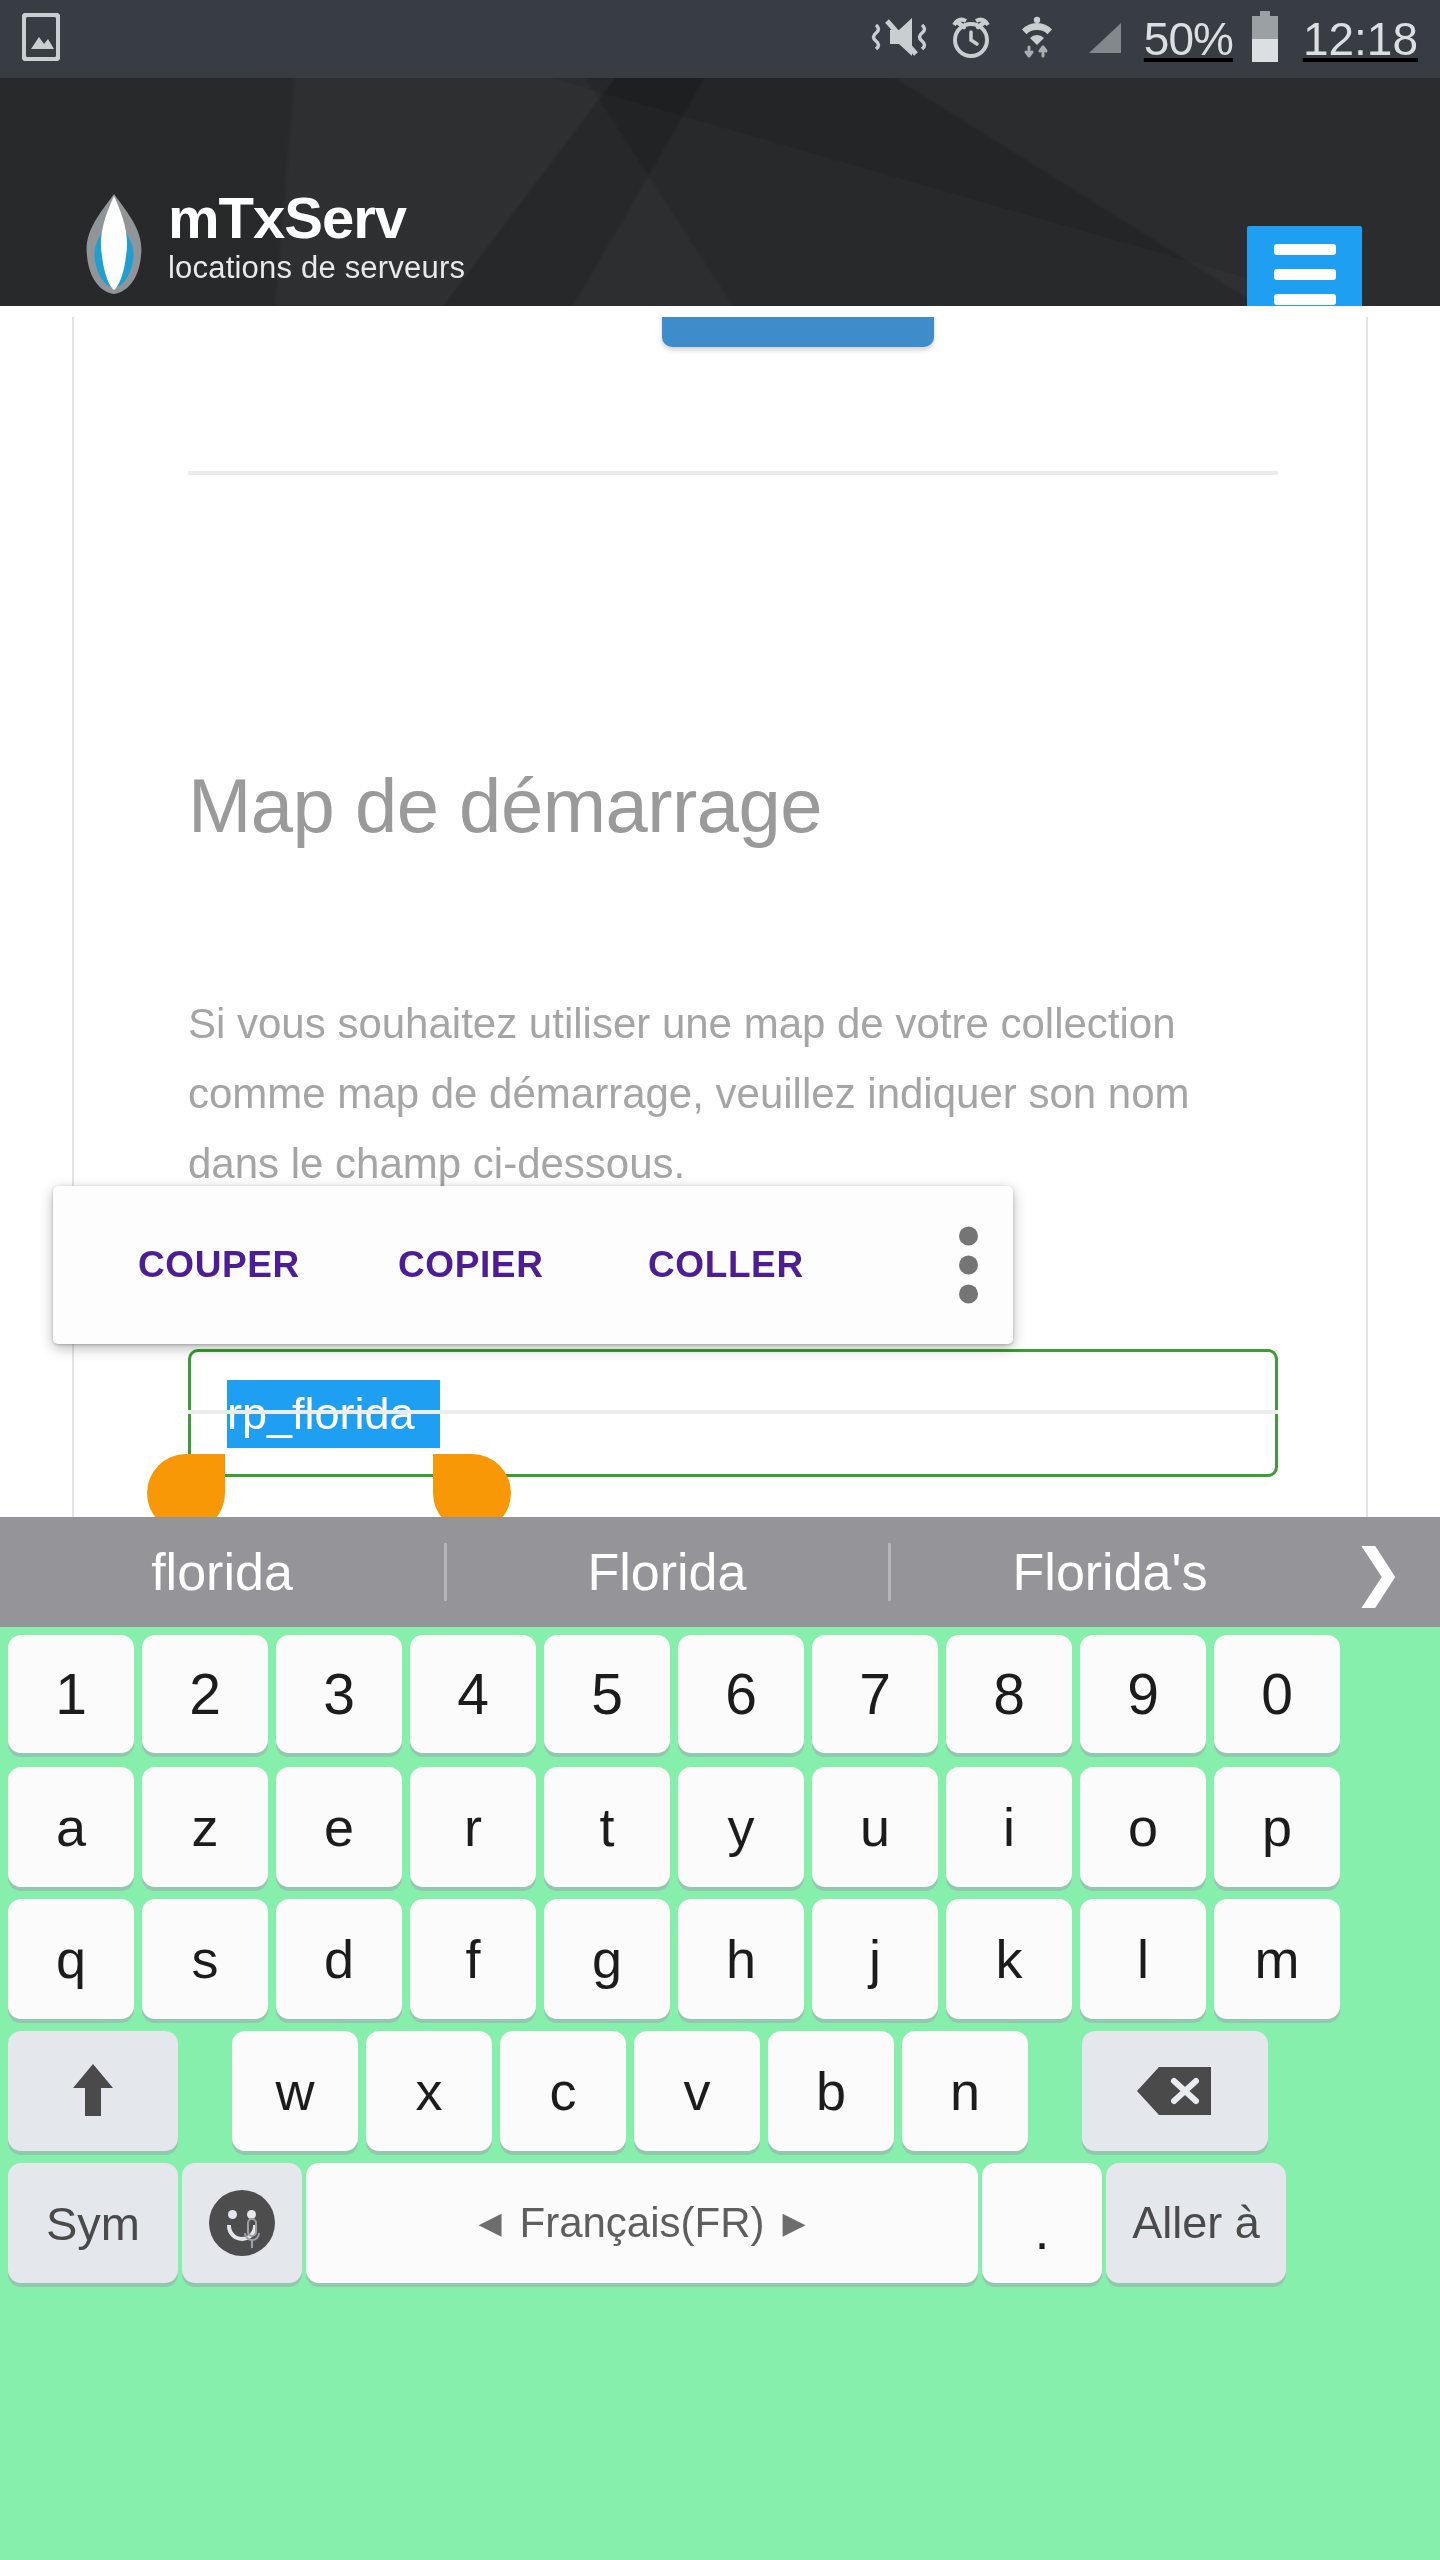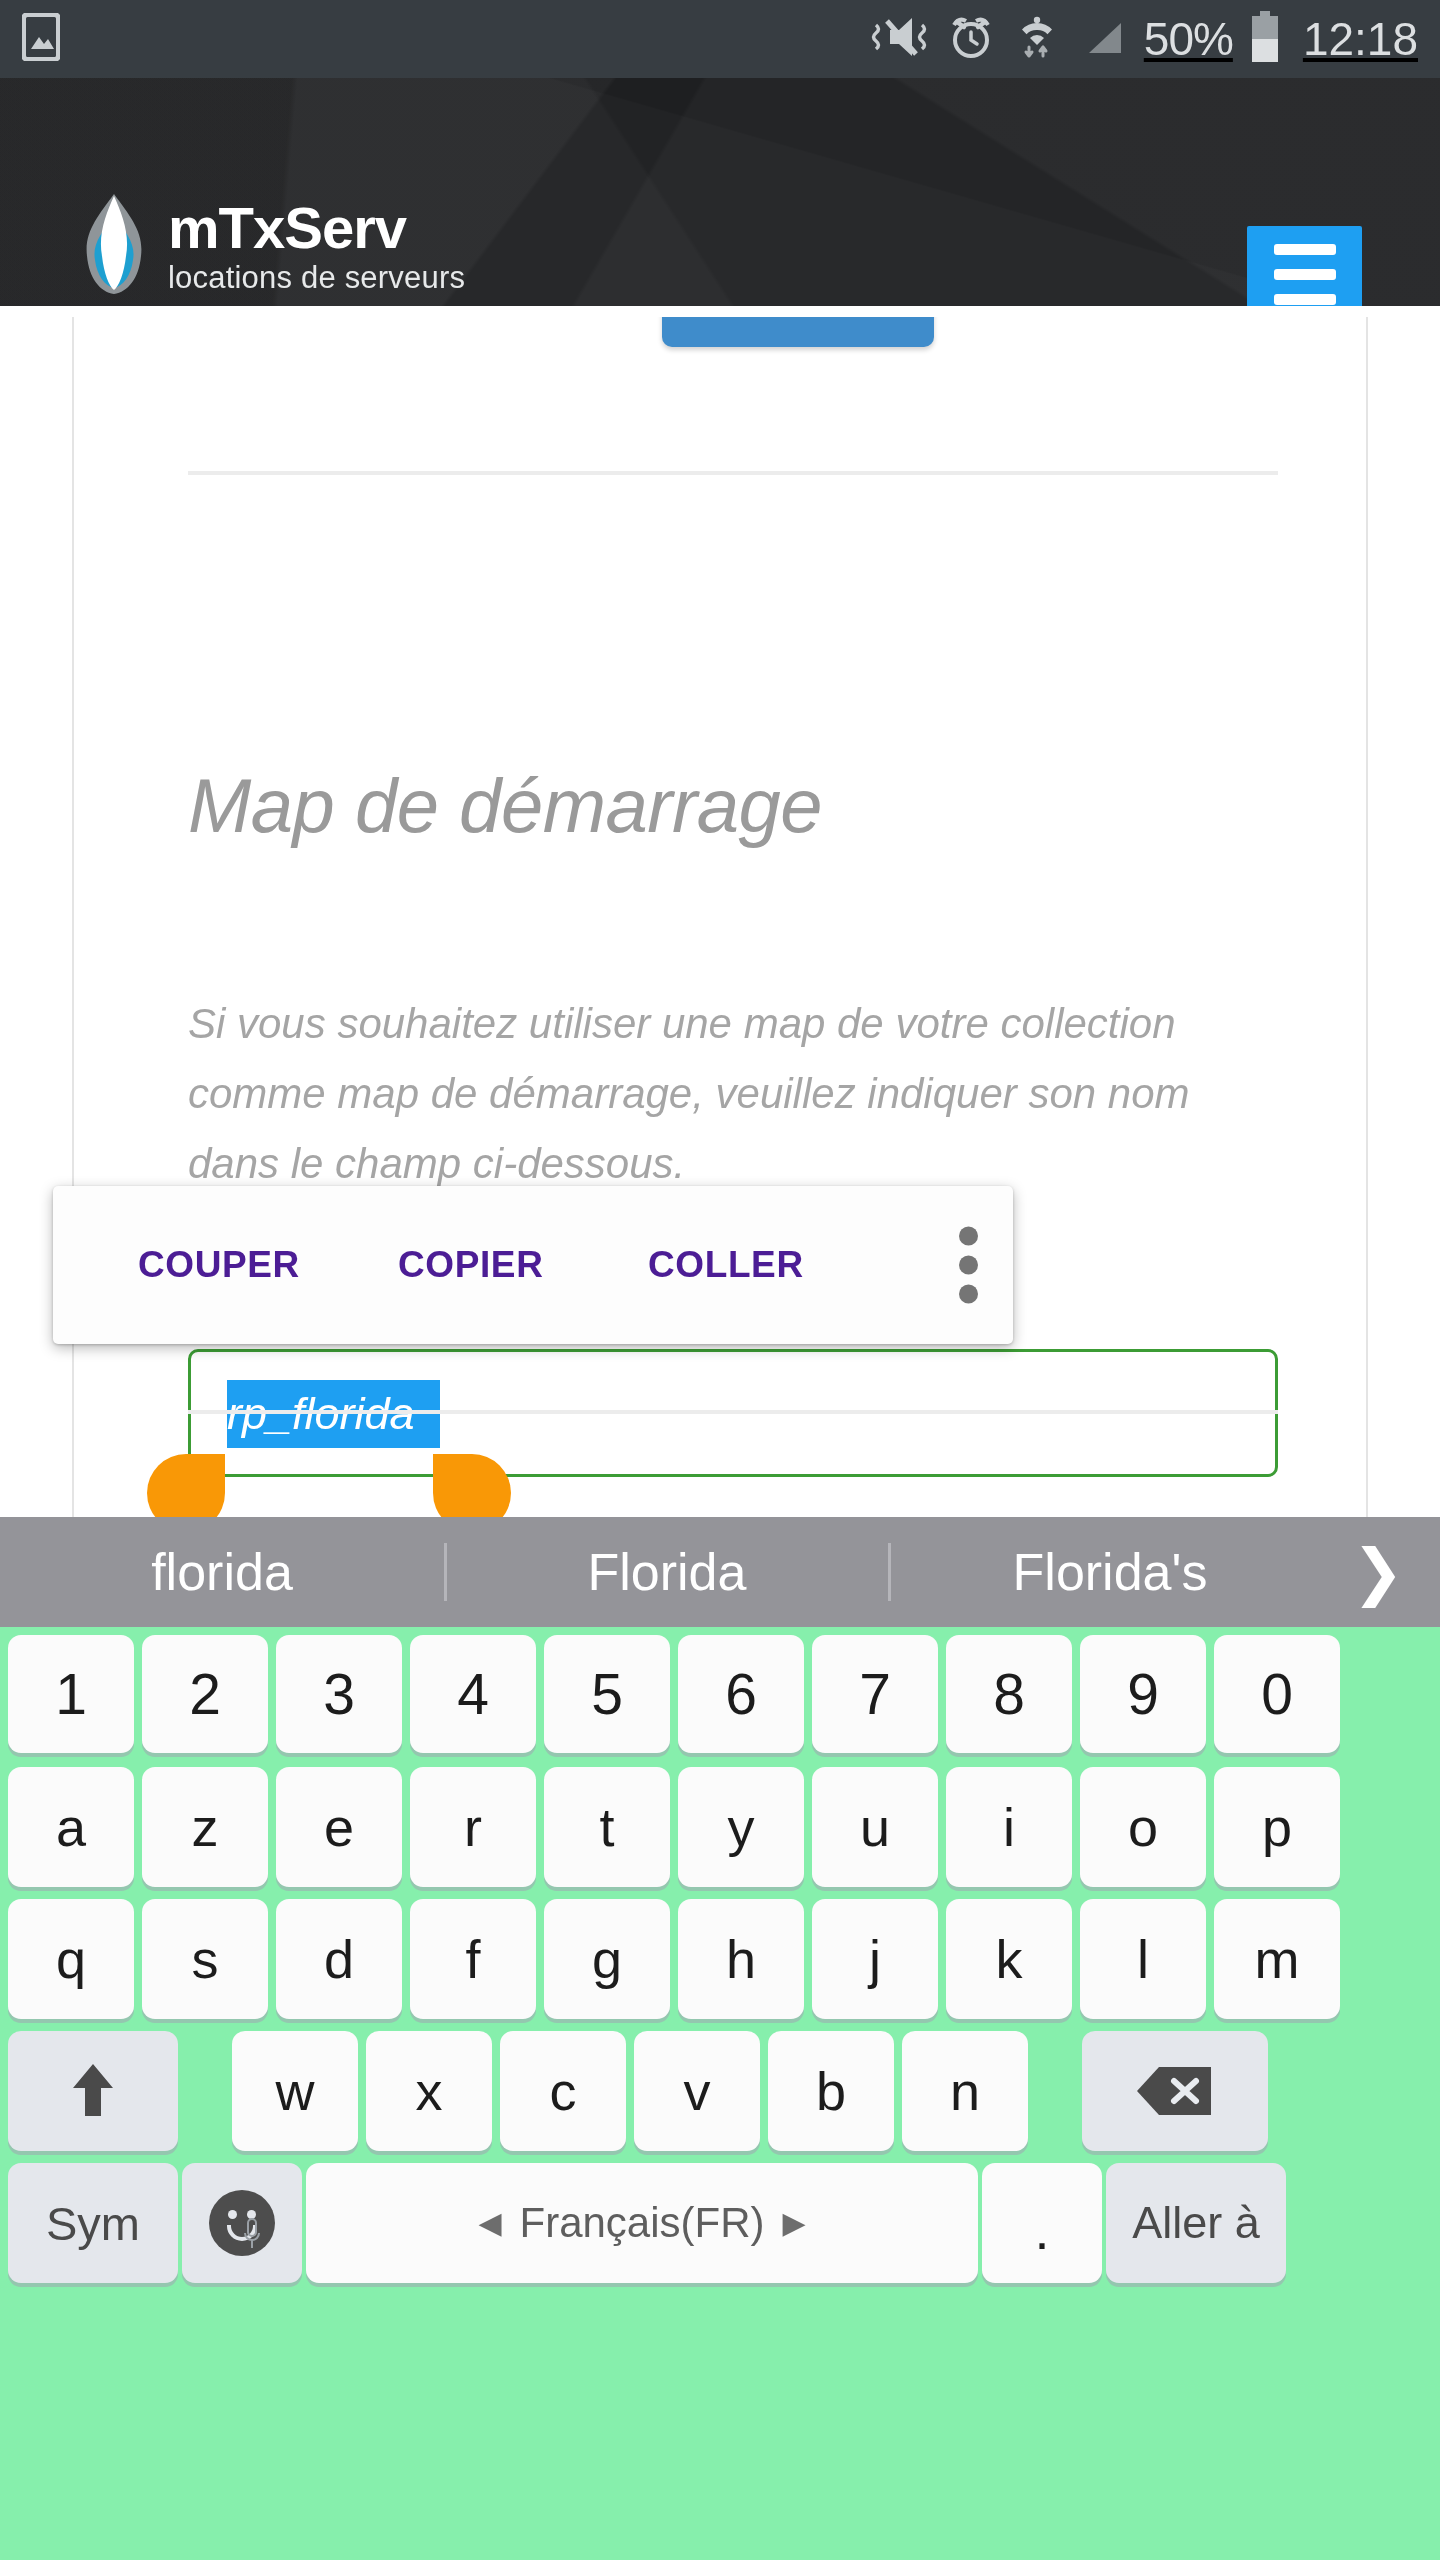--- a/index.html
+++ b/index.html
@@ -48,21 +48,21 @@
       #1e1f21;
   }
   .hdr-watermark{
     position:absolute; left:240px; top:78px;
     font-size:72px; color:#2c2d2f; letter-spacing:2px;
     font-family:"Liberation Sans", sans-serif;
     user-select:none;
   }
   .hdr-brand{
     position:absolute; left:78px; top:112px;
-    display:flex; align-items:flex-end; gap:18px;
+    display:flex; align-items:flex-start; gap:18px;
   }
   .flame{ width:72px; height:108px; position:relative; }
   .brandtext{ display:flex; flex-direction:column; }
   .brandtext .b1{
     color:#ffffff; font-size:58px; font-weight:bold; line-height:0.98;
     letter-spacing:-1px;
   }
   .brandtext .b2{
     color:#e7e9ea; font-size:31px; line-height:1.25; letter-spacing:0.2px;
     margin-top:2px;
@@ -75,21 +75,21 @@
   }
   .burger i{ display:block; width:62px; height:11px; background:#fff; border-radius:3px; }
 
   
   .page{
     position:absolute; left:0; top:317px; width:1440px; height:1200px;
     background:#ffffff; overflow:hidden;
   }
   .card{
     position:absolute; left:72px; top:0px; width:1296px; height:1200px;
-    background:#fff; border-left:2px solid #e4e4e4; border-right:2px solid #e4e4e4;font-style:italic;
+    background:#fff; border-left:2px solid #e4e4e4; border-right:2px solid #e4e4e4;
   }
   .modifier-ghost{
     position:absolute; left:588px; top:-92px; width:272px; height:122px;
     background:#3f8ccb; border-radius:10px;
     color:#fff; font-size:45px; display:flex; align-items:center; justify-content:center;
     box-shadow:0 3px 5px rgba(0,0,0,0.18);
   }
   .hr{
     position:absolute; height:4px; background:#ececec; left:114px; width:1090px;
   }

